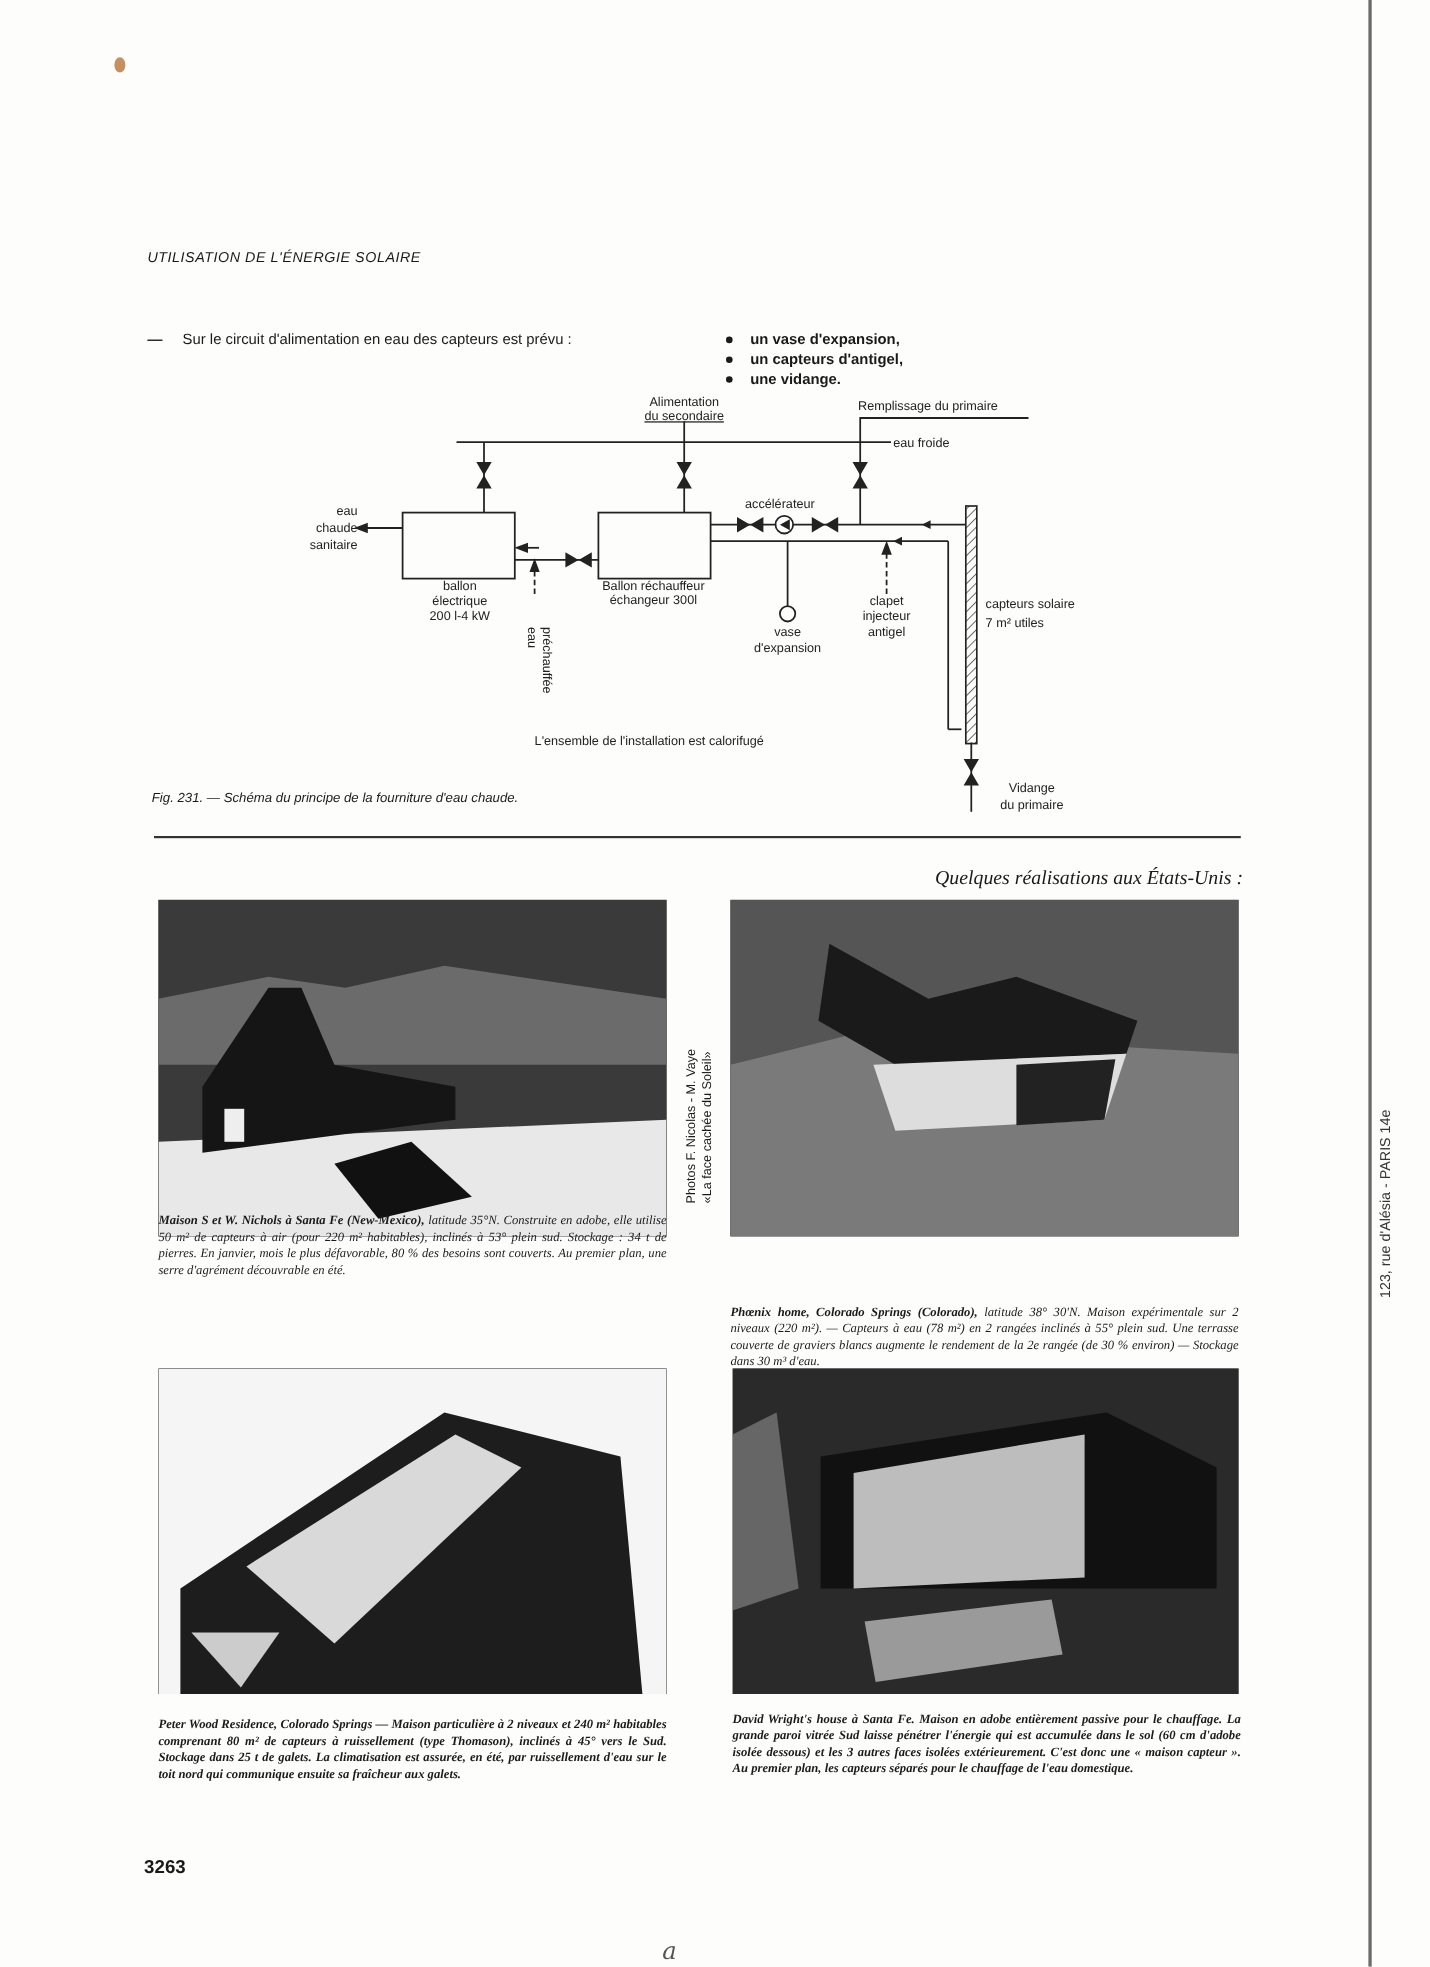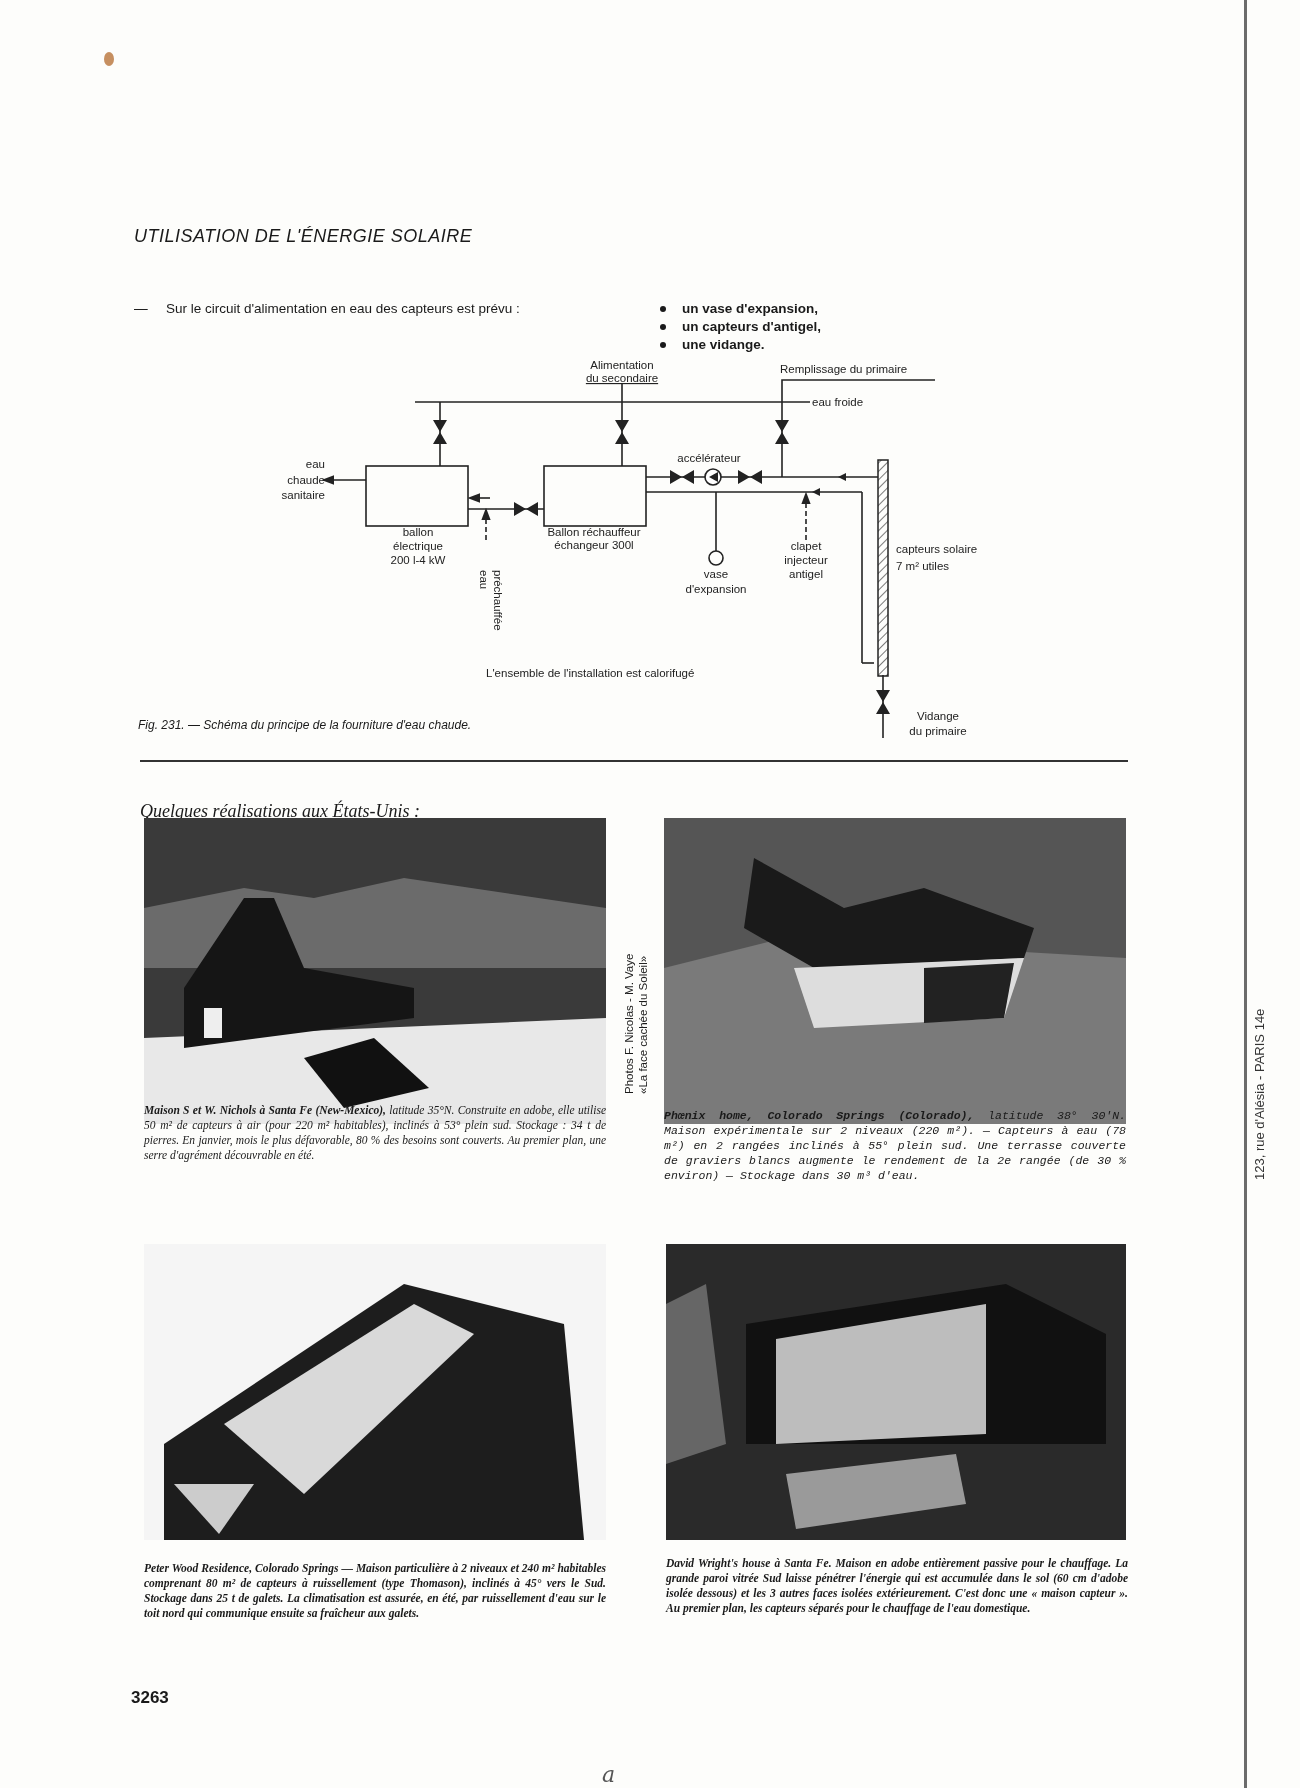--- a/index.html
+++ b/index.html
@@ -1,30 +1,30 @@
 <!DOCTYPE html>
 <html><head>
 <meta charset="utf-8">
 <style>
   html,body{margin:0;padding:0;}
   body{width:1300px;height:1788px;background:#fdfdfb;position:relative;overflow:hidden;font-family:"Liberation Sans",sans-serif;color:#1a1a1a;}
   .abs{position:absolute;}
-  .section-title{left:134px;top:226px;font-size:18px;font-style:italic;letter-spacing:0.5px;}
+  .section-title{left:134px;top:226px;font-size:13px;font-style:italic;letter-spacing:0.5px;}
   .intro{font-size:13.5px;line-height:18px;}
   .intro-left{left:134px;top:300px;width:520px;}
   .intro-left .li{position:relative;padding-left:32px;}
   .intro-left .li .dash{position:absolute;left:0;top:0;}
   .intro-right{left:658px;top:300px;font-weight:bold;}
   .intro-right .li{position:relative;padding-left:24px;}
   .intro-right .li .bullet{position:absolute;left:2px;top:6px;width:6px;height:6px;border-radius:50%;background:#1a1a1a;}
   svg text{font-family:"Liberation Sans",sans-serif;}
   .diagram{left:0;top:0;}
   .fig-caption{left:138px;top:718px;font-size:12px;font-style:italic;}
   .rule{left:140px;top:760px;width:988px;height:2px;background:#333;}
-  .subheading{left:0;width:1130px;top:788px;text-align:left;font-family:"Liberation Serif",serif;font-style:italic;font-size:18px;padding-left:140px;box-sizing:border-box;margin-top:13px;}
+  .subheading{left:0;width:1130px;top:788px;text-align:right;font-family:"Liberation Serif",serif;font-style:italic;font-size:18px;padding-left:140px;box-sizing:border-box;}
   .photo{background:#222;overflow:hidden;}
   .caption{font-family:"Liberation Serif",serif;font-style:italic;font-size:11.5px;line-height:15px;text-align:justify;}
   .caption b{font-weight:bold;}
   .credit{font-size:11.5px;line-height:14px;transform:rotate(-90deg);transform-origin:left top;white-space:nowrap;}
   .side-text{font-size:13px;transform:rotate(-90deg);transform-origin:left top;white-space:nowrap;color:#333;}
   .page-num{left:131px;top:1688px;font-size:17px;font-weight:bold;}
 </style>
 </head>
 <body>
 
@@ -178,21 +178,21 @@
 </div>
 
 <div class="abs credit" style="left:622px;top:1094px;">
   <div>Photos F. Nicolas - M. Vaye</div>
   <div>«La face cachée du Soleil»</div>
 </div>
 
 <div class="abs caption" style="left:144px;top:1080px;width:462px;margin-top:23px;">
   <b>Maison S et W. Nichols à Santa Fe (New-Mexico),</b><span> latitude 35°N. Construite en adobe, elle utilise 50 m² de capteurs à air (pour 220 m² habitables), inclinés à 53° plein sud. Stockage : 34 t de pierres. En janvier, mois le plus défavorable, 80 % des besoins sont couverts. Au premier plan, une serre d'agrément découvrable en été.</span>
 </div>
-<div class="abs caption" style="left:664px;top:1108px;width:462px;font-family:Liberation Mono, monospace;">
+<div class="abs caption" style="left:664px;top:1186px;width:462px;">
   <b>Phœnix home, Colorado Springs (Colorado),</b><span> latitude 38° 30'N. Maison expérimentale sur 2 niveaux (220 m²). — Capteurs à eau (78 m²) en 2 rangées inclinés à 55° plein sud. Une terrasse couverte de graviers blancs augmente le rendement de la 2e rangée (de 30 % environ) — Stockage dans 30 m³ d'eau.</span>
 </div>
 <div class="abs caption" style="left:144px;top:1561px;width:462px;">
   <b>Peter Wood Residence, Colorado Springs — Maison particulière à 2 niveaux et 240 m² habitables comprenant 80 m² de capteurs à ruissellement (type Thomason), inclinés à 45° vers le Sud. Stockage dans 25 t de galets. La climatisation est assurée, en été, par ruissellement d'eau sur le toit nord qui communique ensuite sa fraîcheur aux galets.</b>
 </div>
 <div class="abs caption" style="left:666px;top:1556px;width:462px;">
   <b>David Wright's house à Santa Fe. Maison en adobe entièrement passive pour le chauffage. La grande paroi vitrée Sud laisse pénétrer l'énergie qui est accumulée dans le sol (60 cm d'adobe isolée dessous) et les 3 autres faces isolées extérieurement. C'est donc une « maison capteur ». Au premier plan, les capteurs séparés pour le chauffage de l'eau domestique.</b>
 </div>
 
 <div class="abs side-text" style="left:1252px;top:1180px;">123, rue d'Alésia - PARIS 14e</div>

